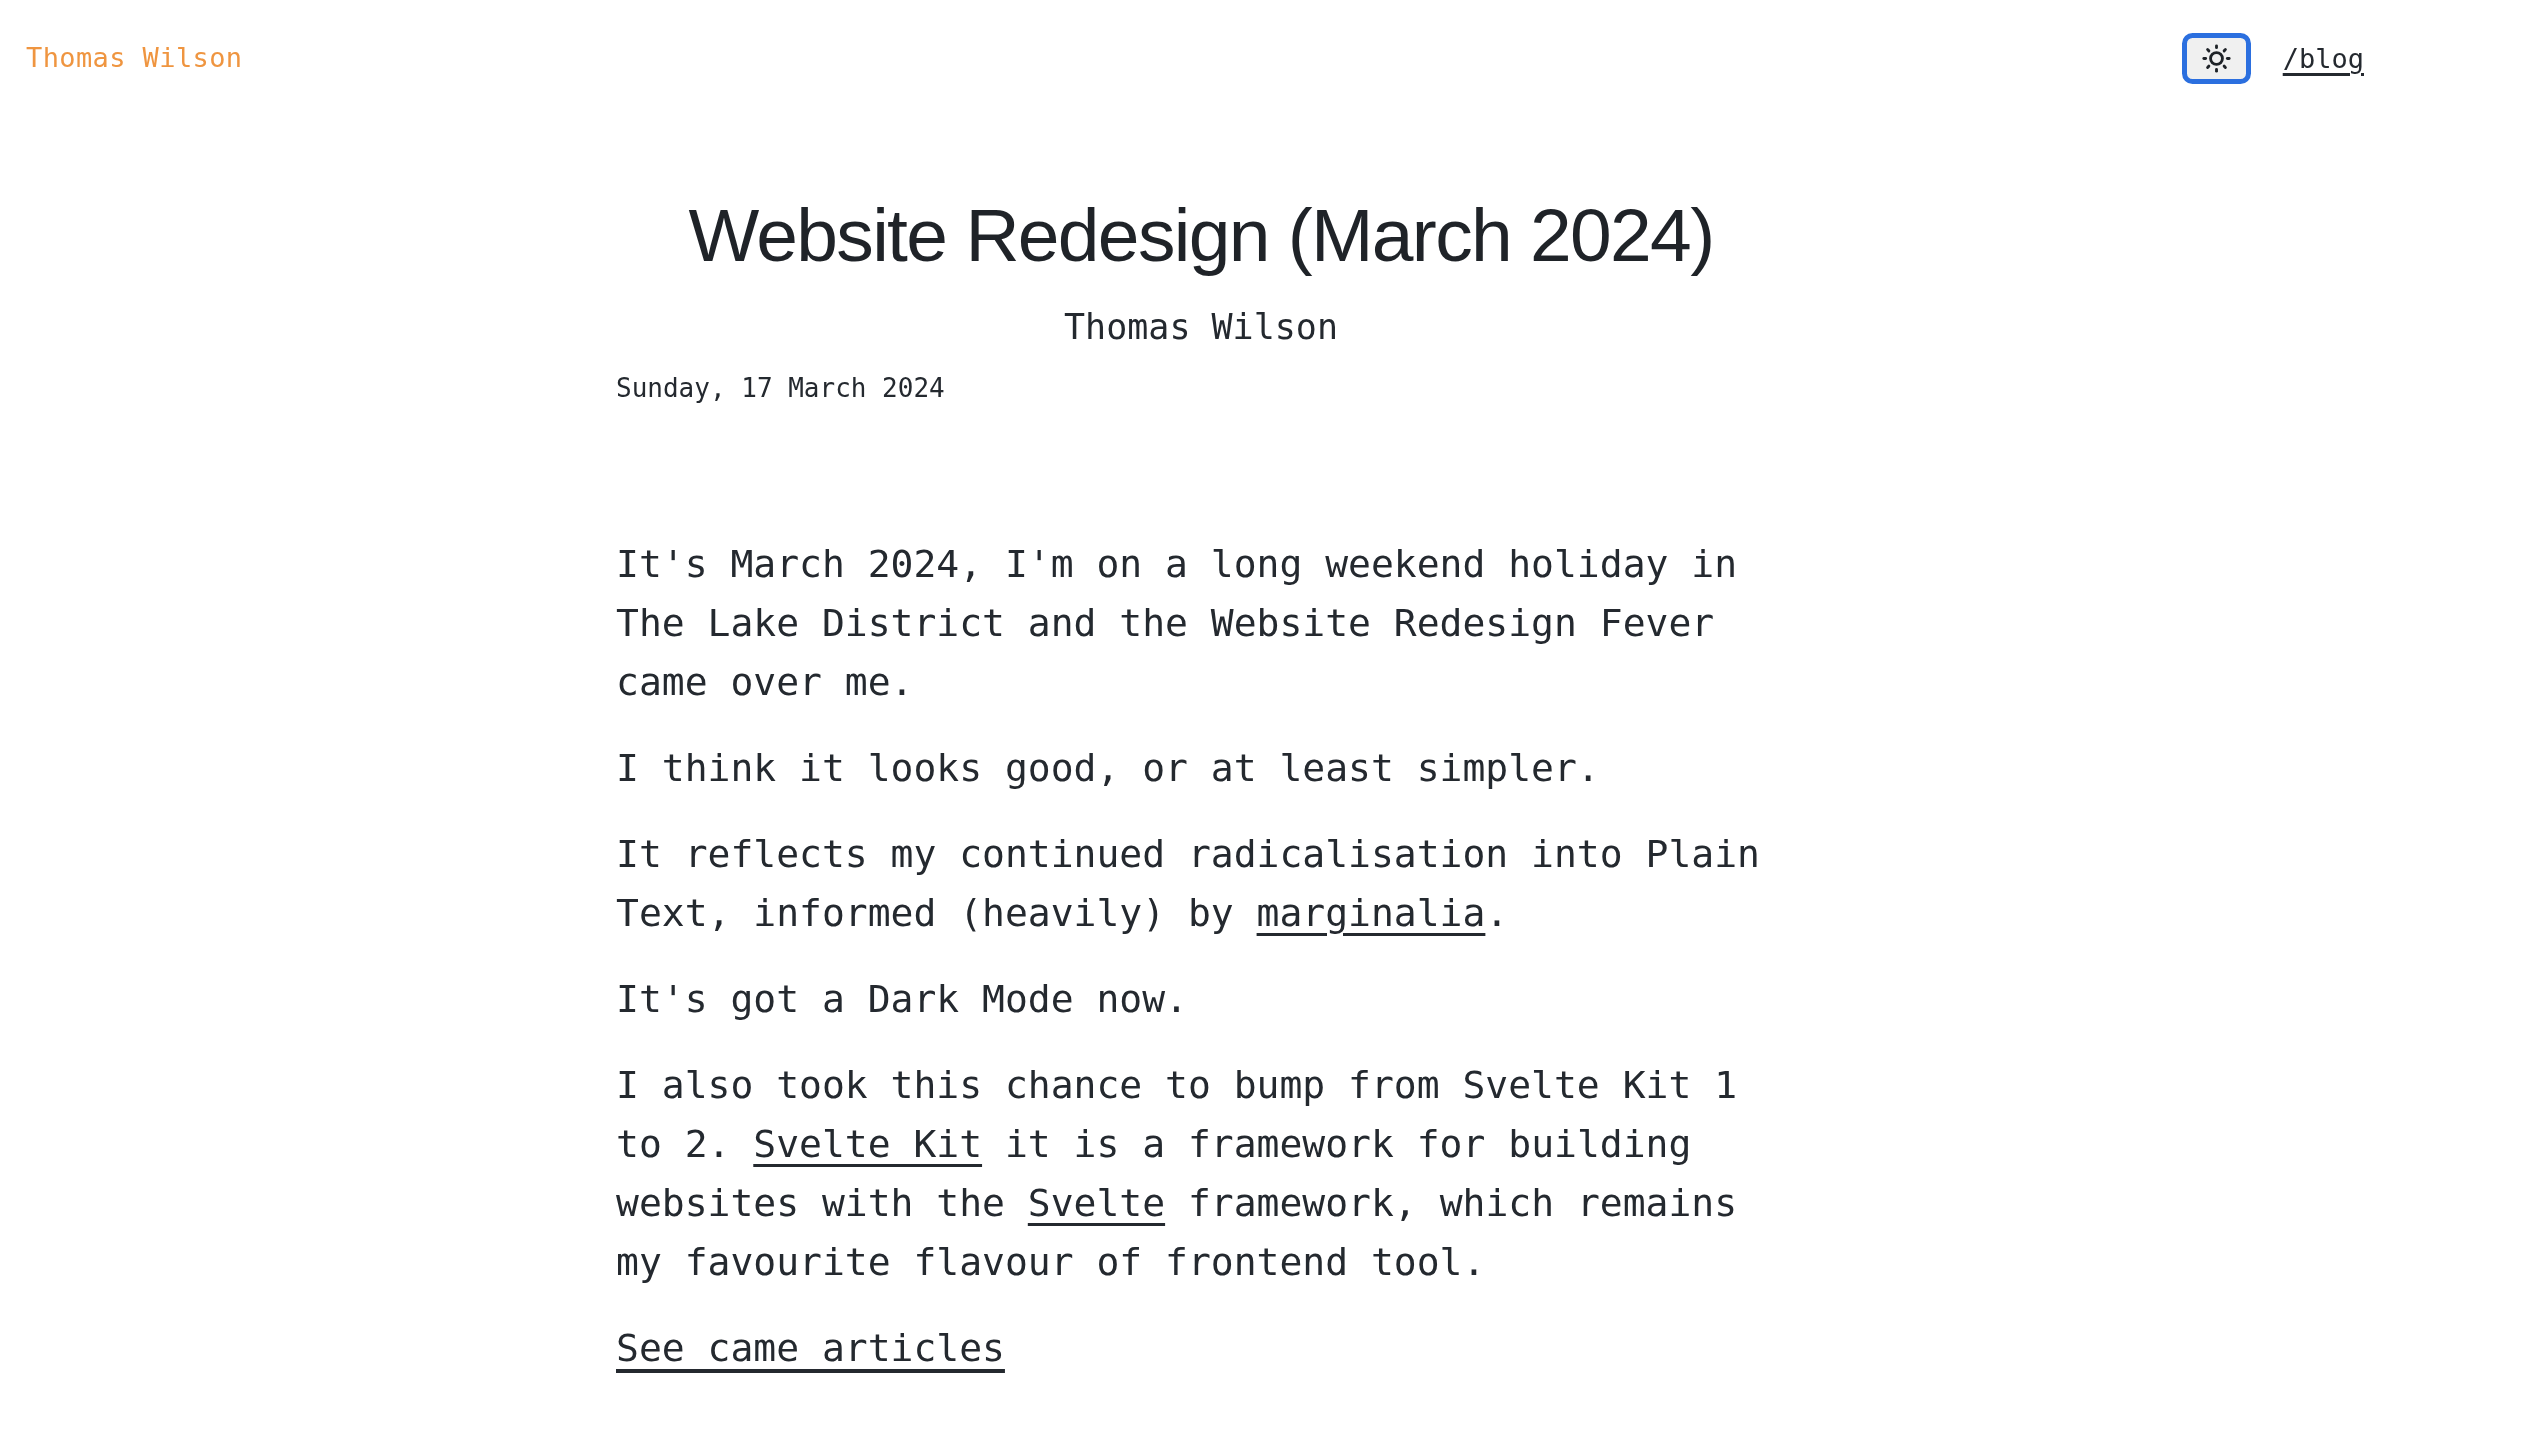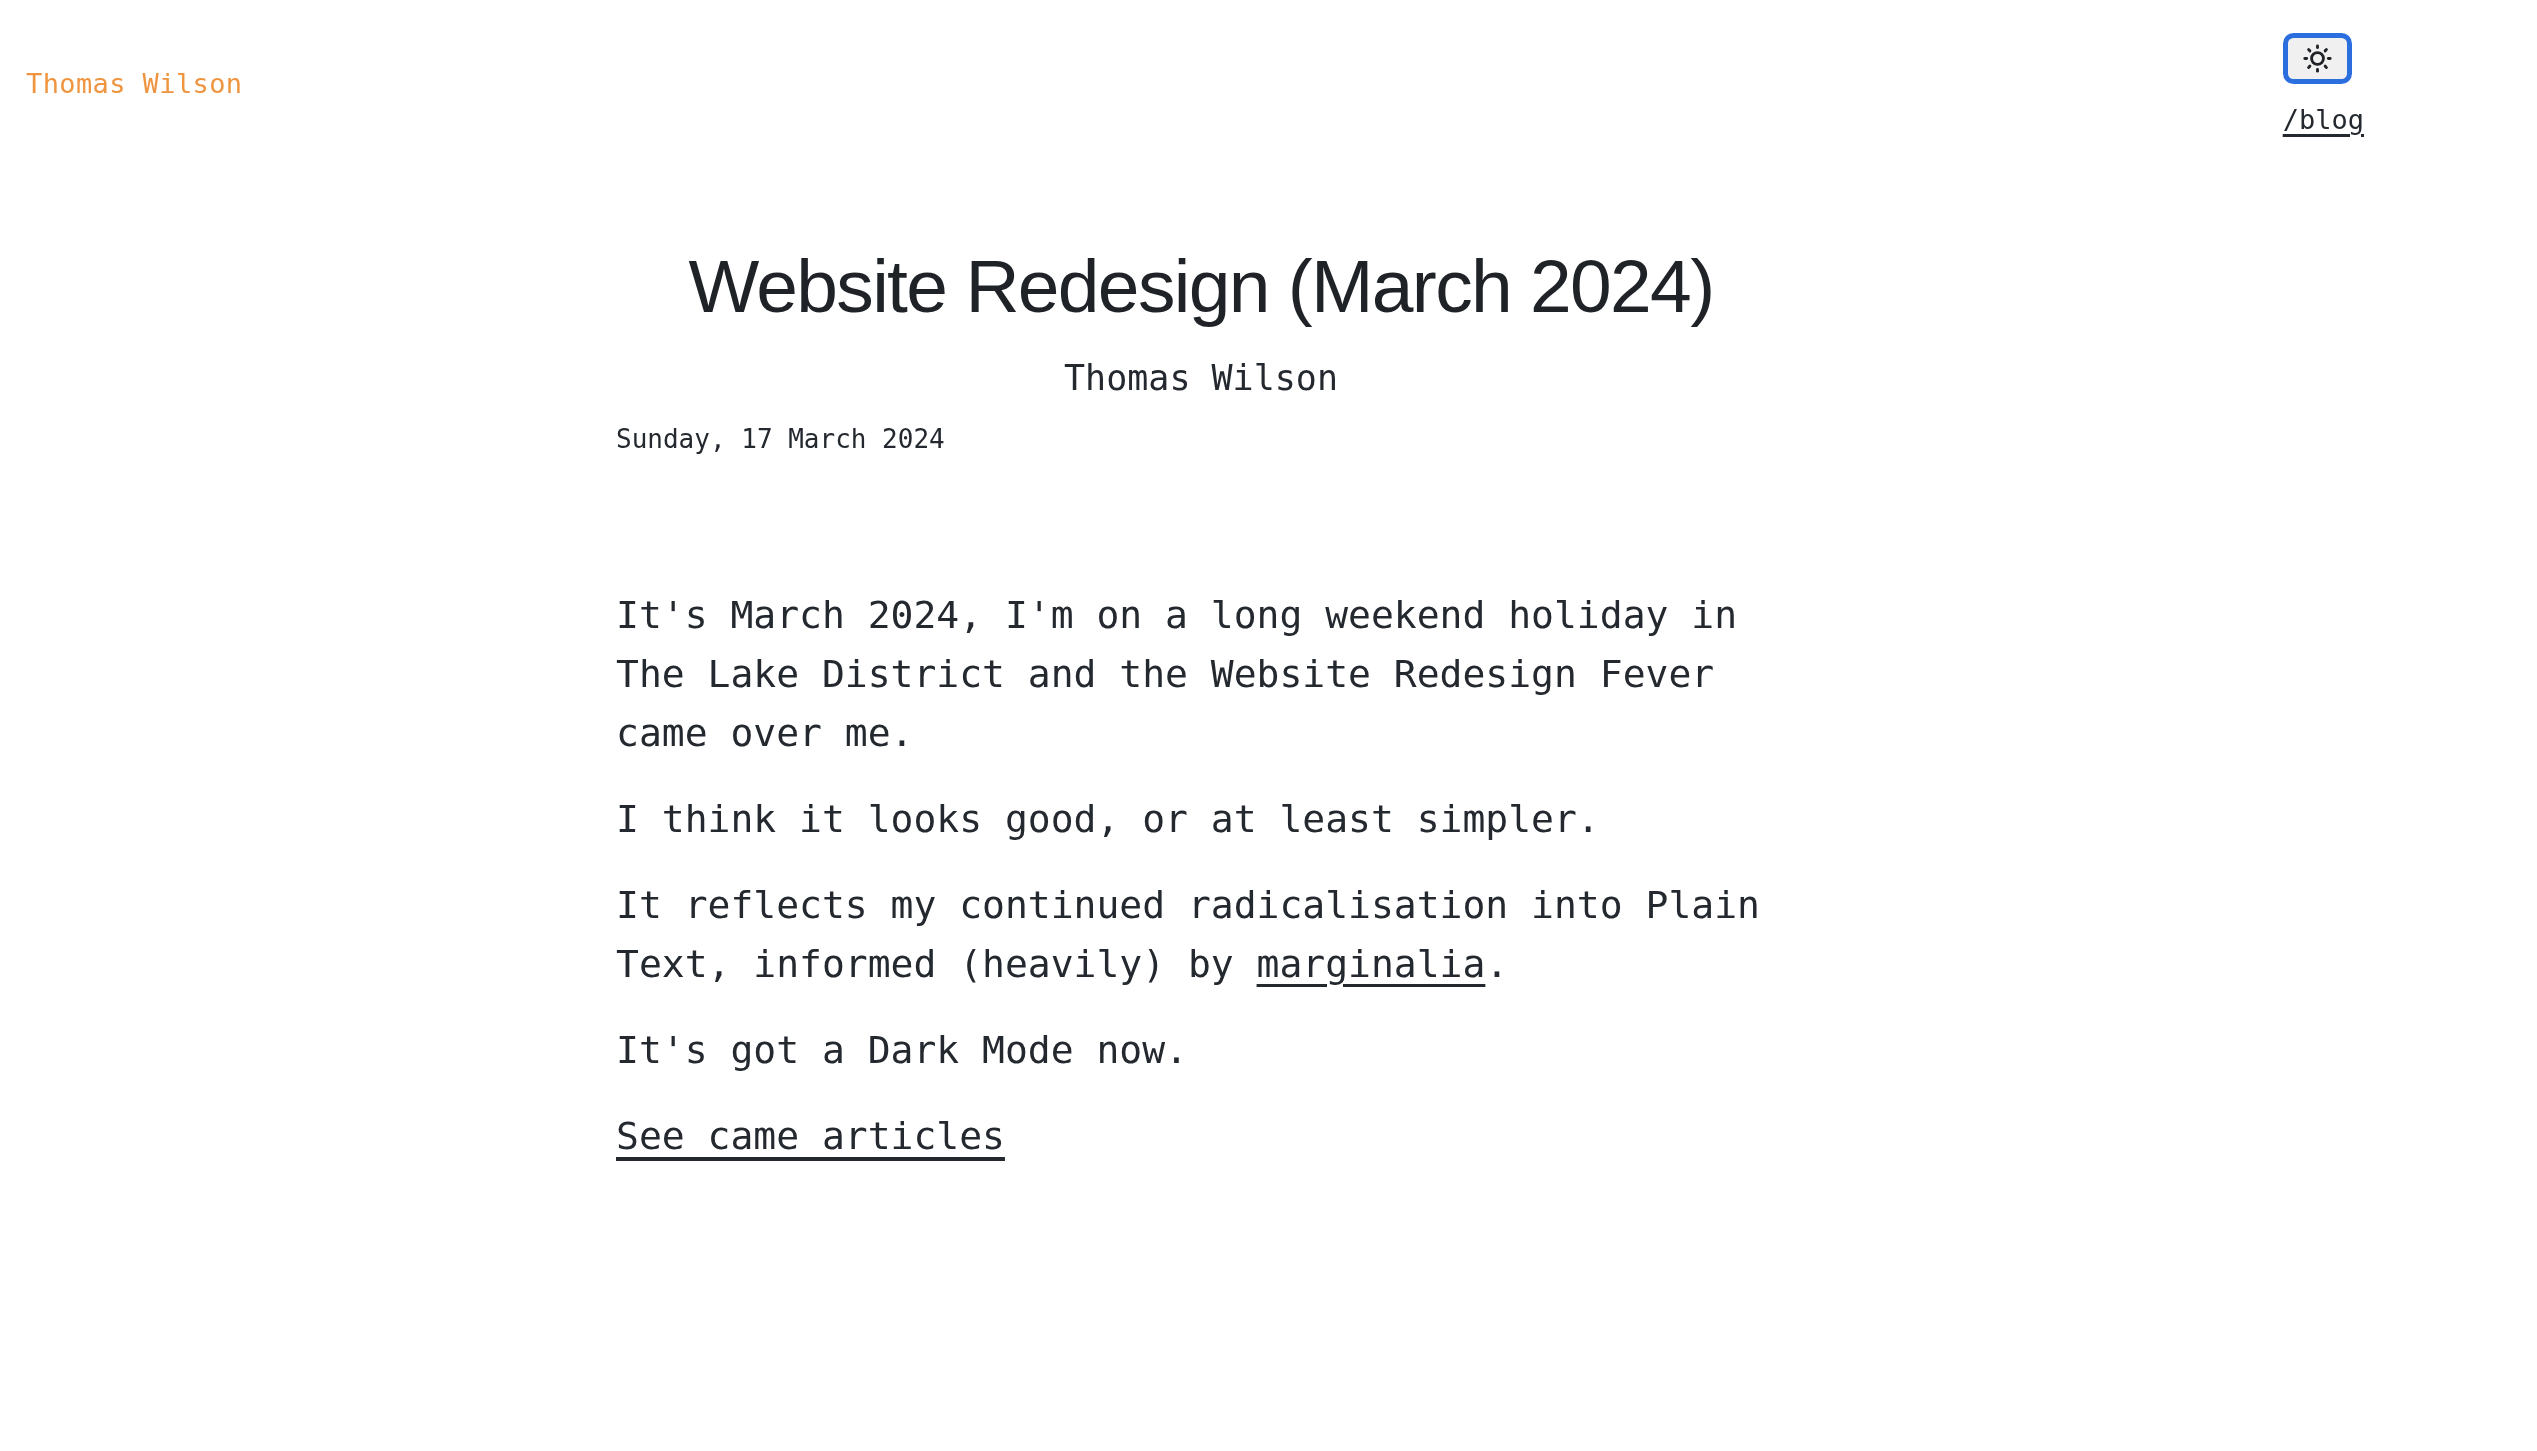--- a/index.html
+++ b/index.html
@@ -27,23 +27,22 @@
   .logo {
     color: #ef9540;
     font-size: 27px;
     line-height: 1.2;
     text-decoration: none;
     letter-spacing: 0.4px;
     cursor: pointer;
   }
   .header-right {
     display: flex;
-    align-items: flex-start;
-    gap: 20px;
-    flex-direction: column;
+    align-items: center;
+    gap: 32px;
   }
   .theme-toggle {
     box-sizing: border-box;
     width: 69px;
     height: 51px;
     border: 5.2px solid #2b6fdf;
     border-radius: 10.5px;
     background: #f0f0f0;
     display: flex;
     align-items: center;
@@ -154,19 +153,20 @@
     <div class="article-body">
 
       <p><span>It's March 2024, I'm on a long weekend holiday in The Lake District and the Website Redesign Fever came over me.</span></p>
 
       <p><span>I think it looks good, or at least simpler.</span></p>
 
       <p><span>It reflects my continued radicalisation into Plain Text, informed (heavily) by </span><a class="inline-link">marginalia</a><span>.</span></p>
 
       <p><span>It's got a Dark Mode now.</span></p>
 
+      <p><span>I also took this chance to bump from Svelte Kit 1 to 2. </span><a class="inline-link">Svelte Kit</a><span> it is a framework for building websites with the </span><a class="inline-link">Svelte</a><span> framework, which remains my favourite flavour of frontend tool.</span></p>
 
       <p><a class="see-other-link">See came articles</a></p>
 
     </div>
   </main>
 </div>
 
 
 </body></html>

